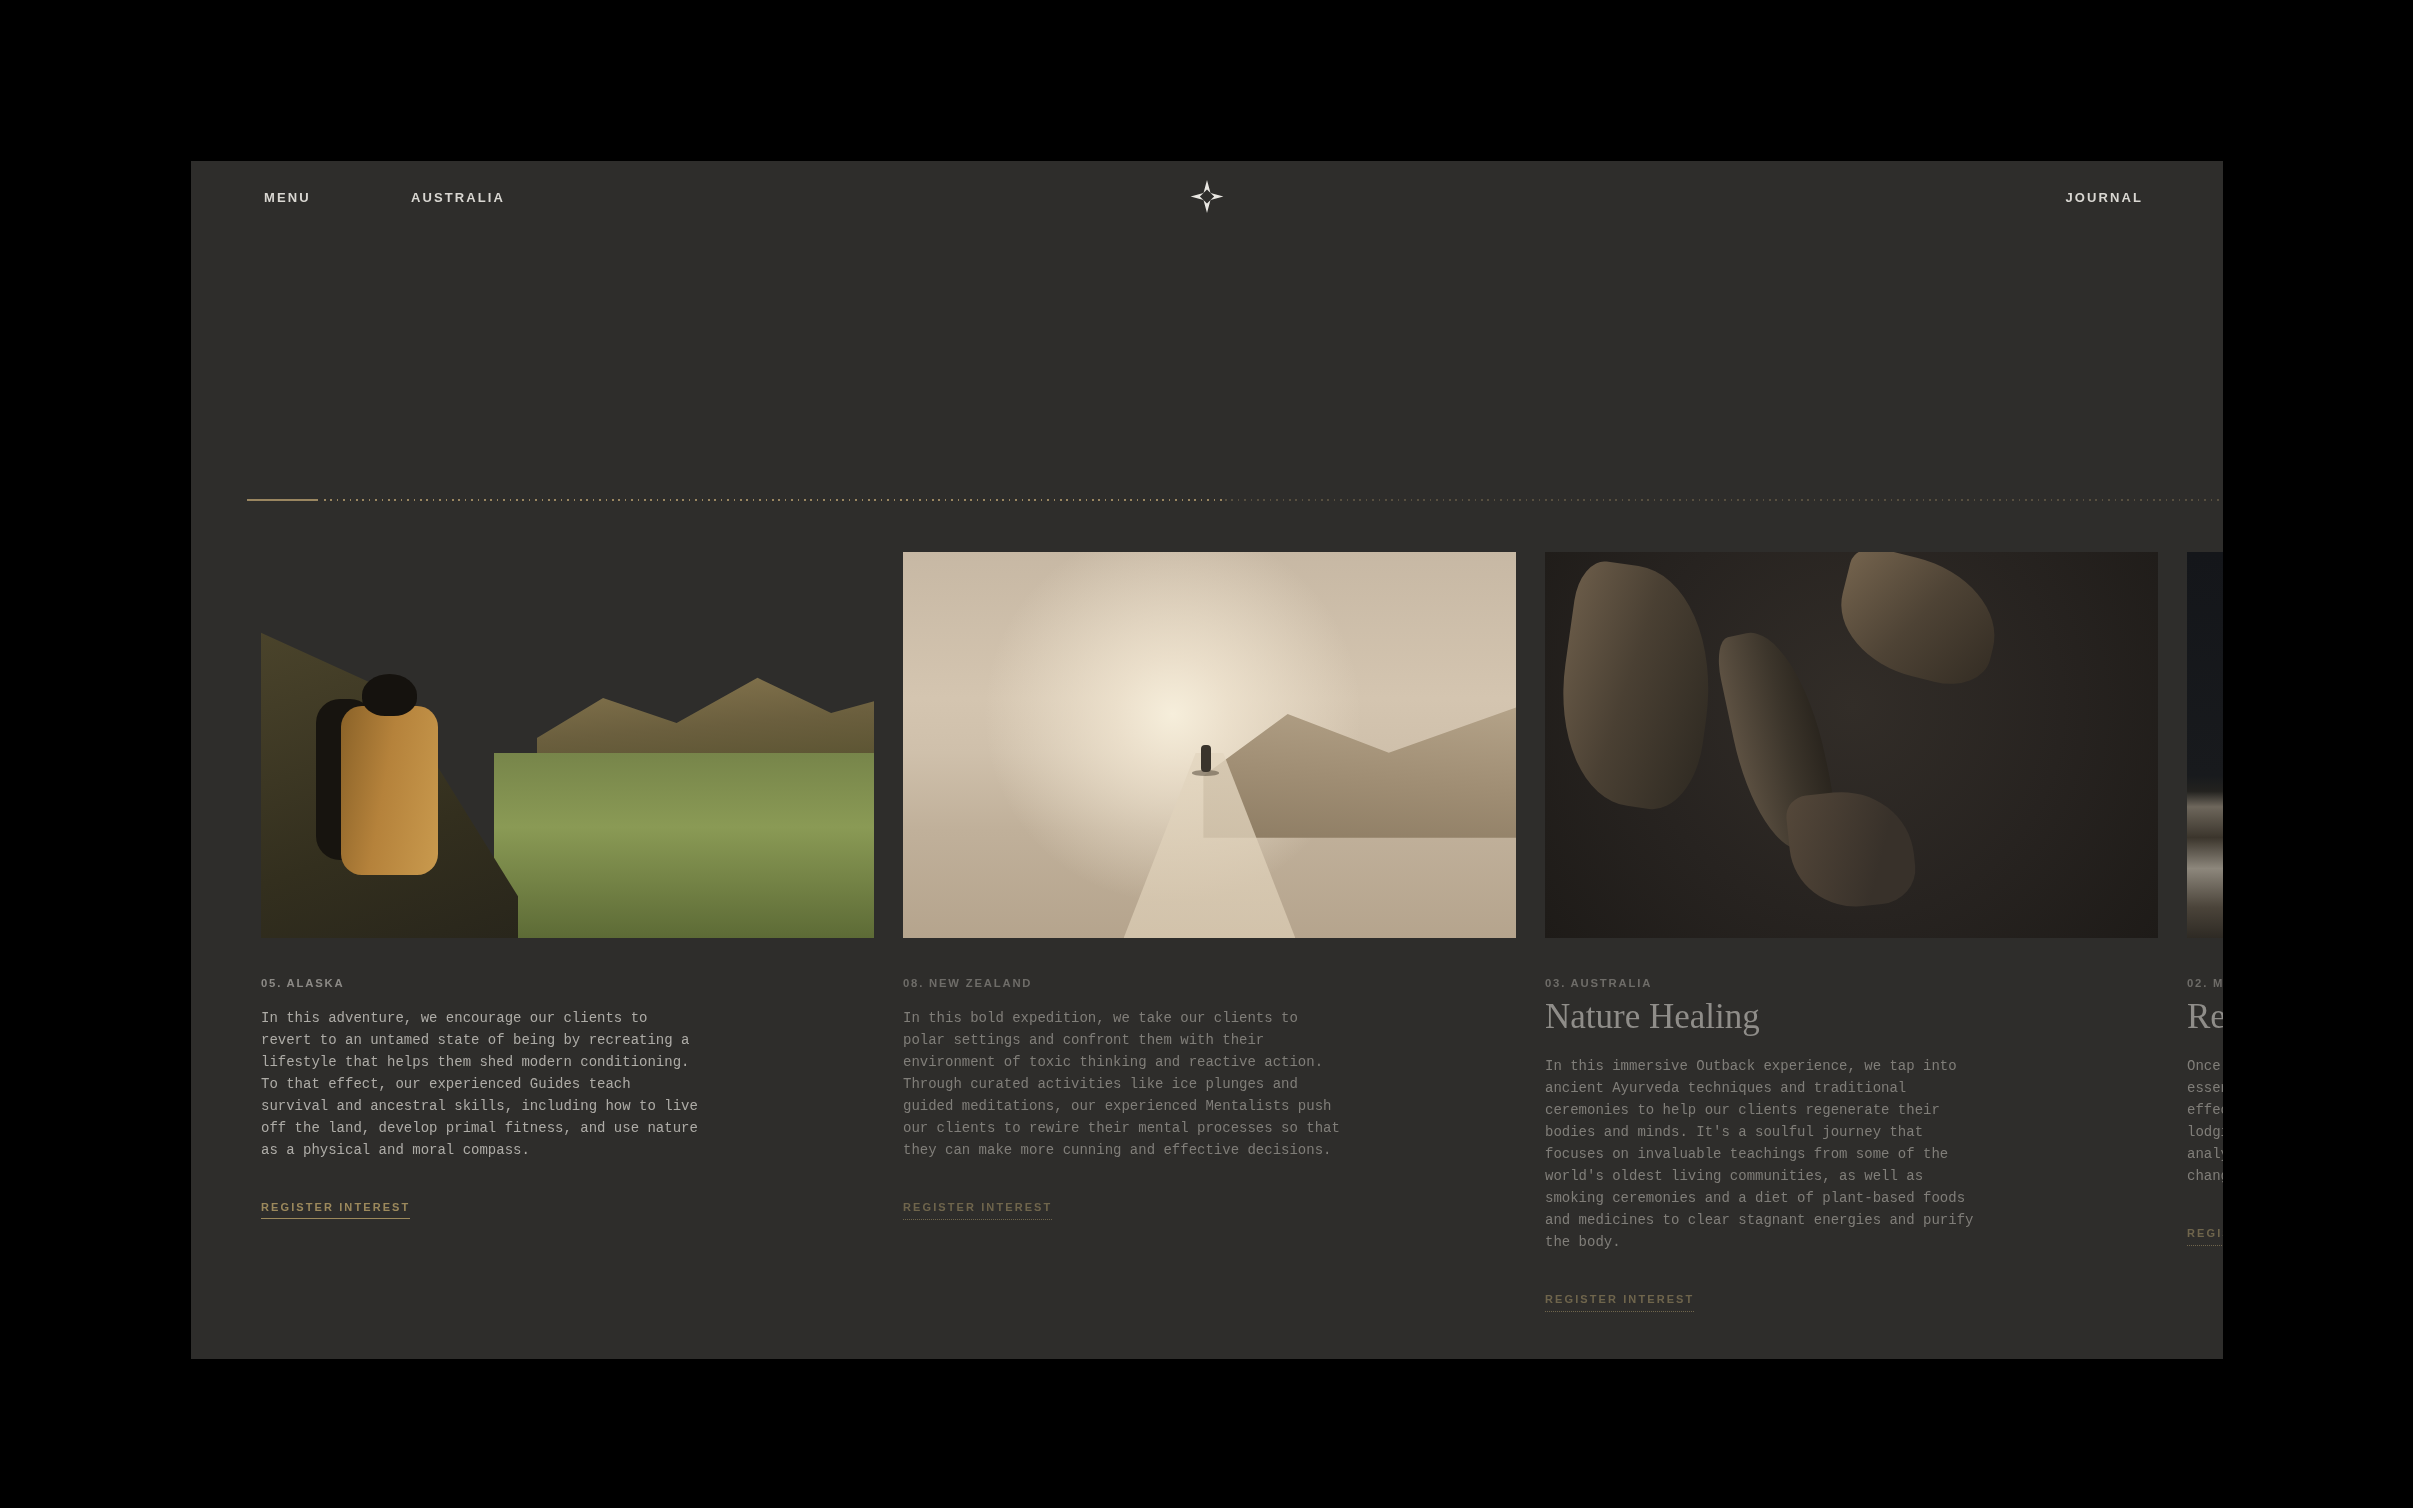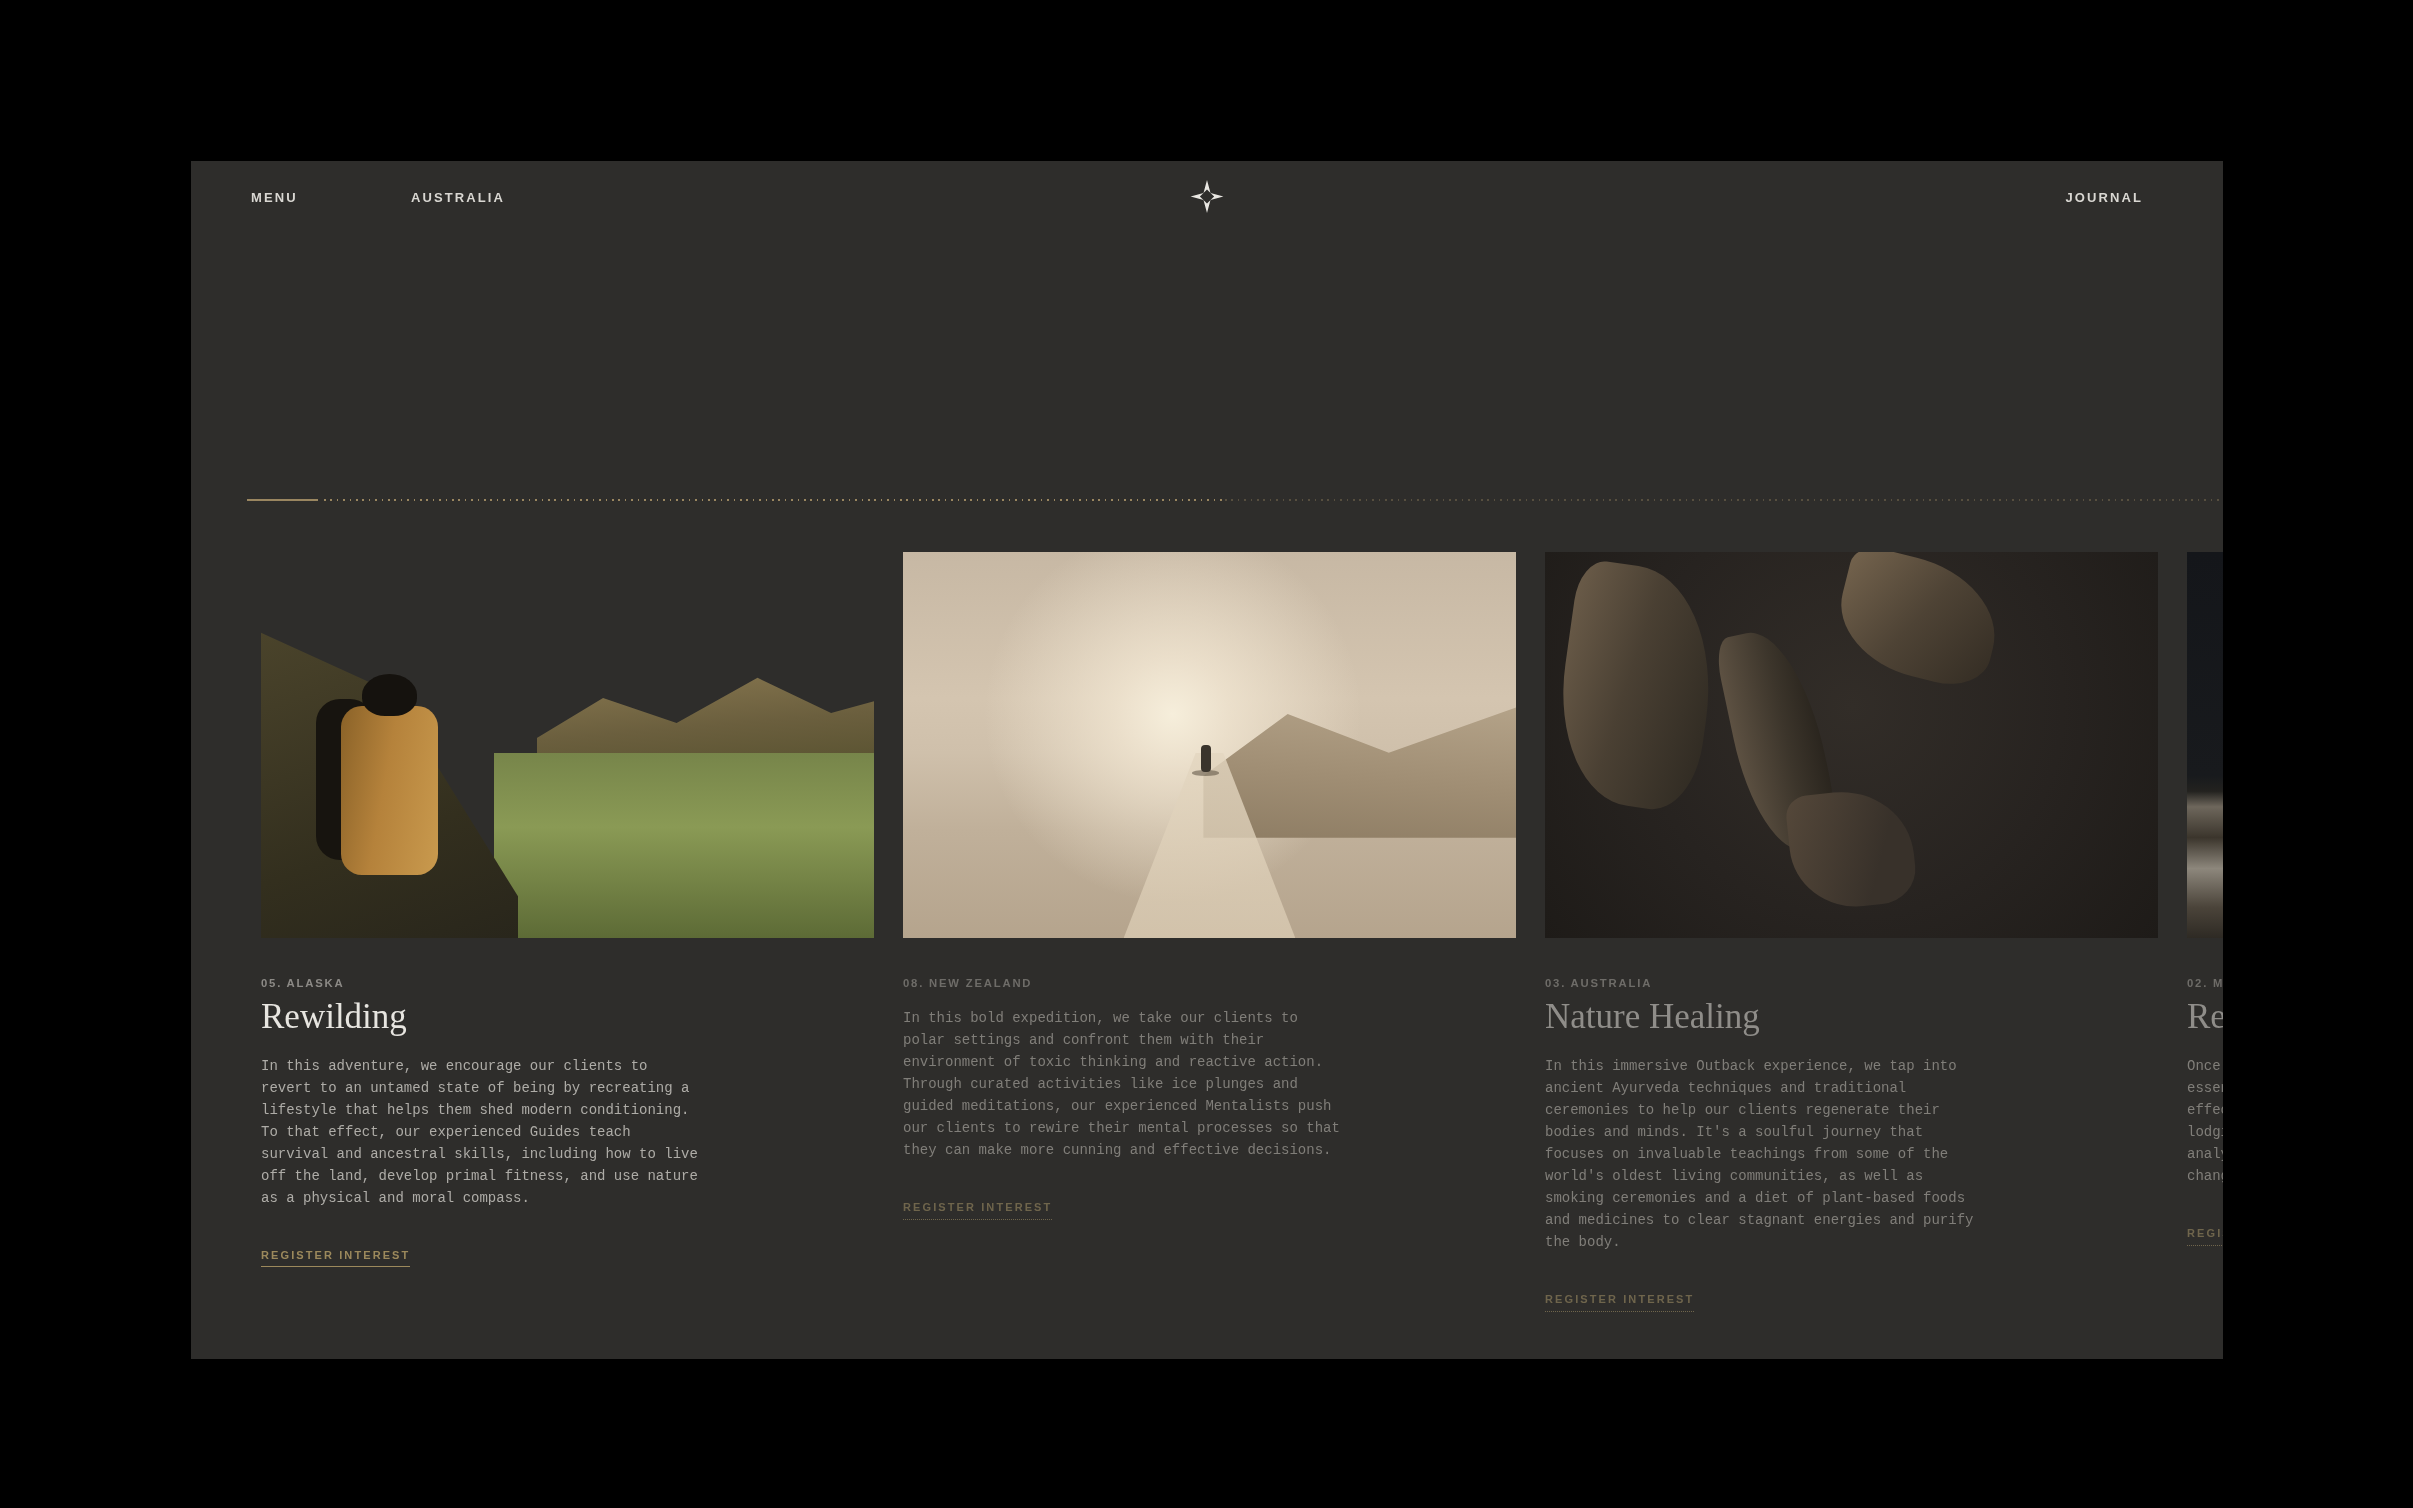--- a/index.html
+++ b/index.html
@@ -6,21 +6,21 @@
   html,body { width:2413px; height:1508px; background:#000; overflow:hidden;
               font-family:"Liberation Sans", sans-serif; }
 
   .canvas { position:absolute; left:191px; top:161px; width:2032px; height:1198px;
             background:#2e2d2b; overflow:hidden; }
 
   
   .header { position:absolute; top:0; left:0; right:0; height:71px; }
   .nav-link { position:absolute; top:29px; color:#d9d7d2; font-size:13px; font-weight:700;
               letter-spacing:2.1px; text-decoration:none; cursor:pointer; }
-  .nav-menu { left:60px; }
+  .nav-menu { left:73px; }
   .nav-register { left:220px; }
   .nav-journal { right:80px; }
   .logo { position:absolute; left:50%; top:17.7px; transform:translateX(-50%); width:35px; height:35px; cursor:pointer; }
 
   
   .eyebrow { position:absolute; top:201px; left:0; right:0; text-align:center;
              color:#98845a; font-size:13.7px; font-weight:700; letter-spacing:2.9px; }
 
   
   .divider { position:absolute; left:56px; right:0; top:338px; height:2.4px; }
@@ -137,21 +137,20 @@
     <div class="card">
       <div class="card-media m1">
         <div class="far-hills"></div>
         <div class="valley"></div>
         <div class="hill-dark"></div>
         <div class="rider-pack"></div>
         <div class="rider-jacket"></div>
         <div class="rider-helmet"></div>
       </div>
       <div class="card-label">05. ALASKA</div>
-      <div class="card-title">Rewilding</div>
       <div class="card-desc">In this adventure, we encourage our clients to revert to an untamed state of being by recreating a lifestyle that helps them shed modern conditioning. To that effect, our experienced Guides teach survival and ancestral skills, including how to live off the land, develop primal fitness, and use nature as a physical and moral compass.</div>
       <a class="card-cta">REGISTER INTEREST</a>
     </div>
 
     <div class="card dim">
       <div class="card-media m2">
         <div class="ridge-r"></div>
         <div class="path"></div>
         <div class="walker-shadow"></div>
         <div class="walker"></div>

